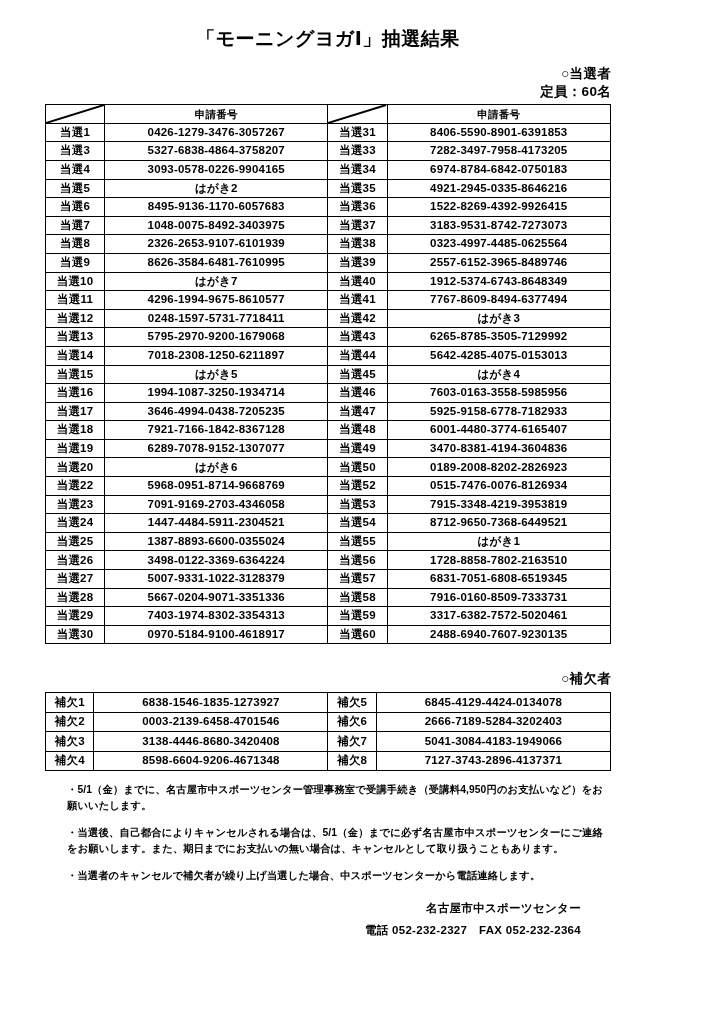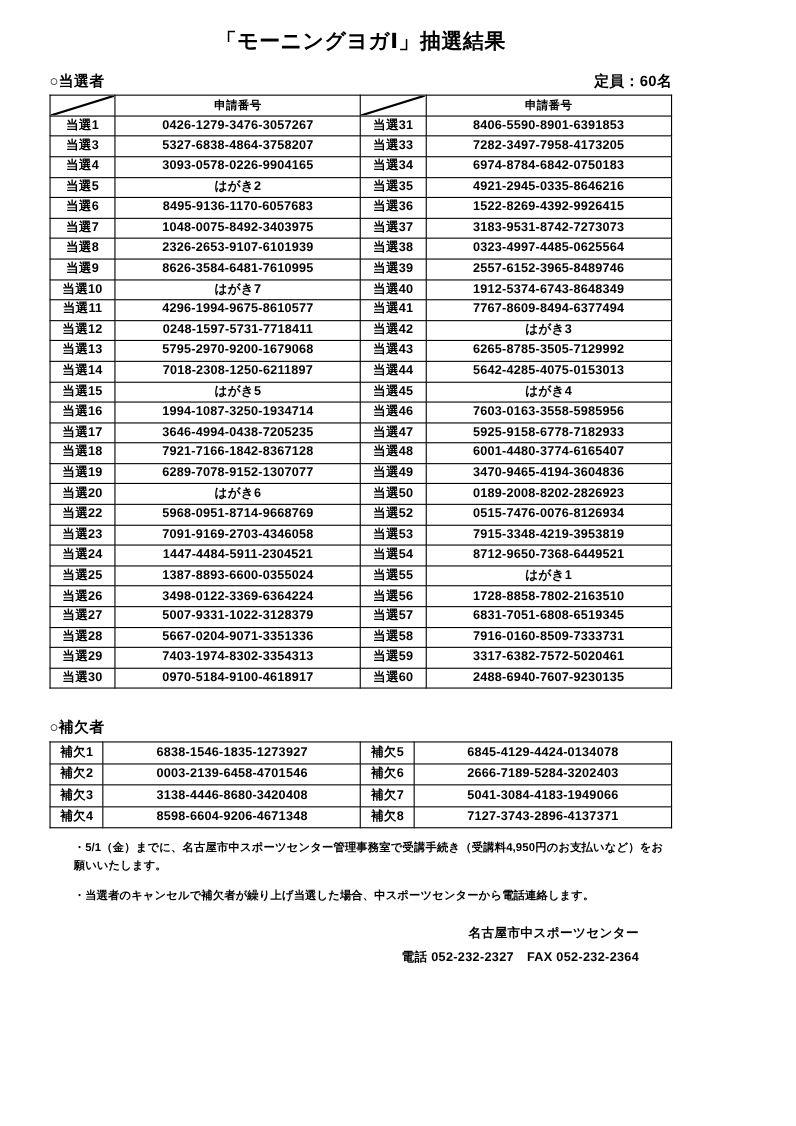--- a/index.html
+++ b/index.html
@@ -34,20 +34,21 @@
     line-height: 1.2;
   }
 
   
   .section-line {
     display: flex;
     align-items: flex-end;
     justify-content: space-between;
     margin-top: 14px;
     margin-bottom: 3px;
+    flex-direction: column;
   }
   .section-heading {
     font-size: 13.5px;
     font-weight: bold;
     letter-spacing: 0.3px;
   }
   .capacity {
     font-size: 13.5px;
     font-weight: bold;
     letter-spacing: 0.3px;
@@ -274,21 +275,21 @@
         <tr>
           <td class="lbl-cell">当選18</td>
           <td class="mid-left">7921-7166-1842-8367128</td>
           <td class="lbl-cell">当選48</td>
           <td>6001-4480-3774-6165407</td>
         </tr>
         <tr>
           <td class="lbl-cell">当選19</td>
           <td class="mid-left">6289-7078-9152-1307077</td>
           <td class="lbl-cell">当選49</td>
-          <td>3470-9465-4194-3604836</td>
+          <td>3470-8381-4194-3604836</td>
         </tr>
         <tr>
           <td class="lbl-cell">当選20</td>
           <td class="mid-left">はがき6</td>
           <td class="lbl-cell">当選50</td>
           <td>0189-2008-8202-2826923</td>
         </tr>
         <tr>
           <td class="lbl-cell">当選22</td>
           <td class="mid-left">5968-0951-8714-9668769</td>
@@ -382,20 +383,21 @@
             <td class="mid-left">8598-6604-9206-4671348</td>
             <td class="lbl-cell">補欠8</td>
             <td>7127-3743-2896-4137371</td>
           </tr>
         </tbody>
     </table>
   </div>
 
   <div class="notes" id="notes-block">
       <p class="note">・5/1（金）までに、名古屋市中スポーツセンター管理事務室で受講手続き（受講料4,950円のお支払いなど）をお願いいたします。</p>
+      <p class="note">・当選後、自己都合によりキャンセルされる場合は、5/1（金）までに必ず名古屋市中スポーツセンターにご連絡をお願いします。また、期日までにお支払いの無い場合は、キャンセルとして取り扱うこともあります。</p>
       <p class="note">・当選者のキャンセルで補欠者が繰り上げ当選した場合、中スポーツセンターから電話連絡します。</p>
     </div>
 
   <div class="footer">
     <div class="footer-org">名古屋市中スポーツセンター</div>
     <div class="footer-tel">電話 052-232-2327　FAX 052-232-2364</div>
   </div>
 
 </div>
 

